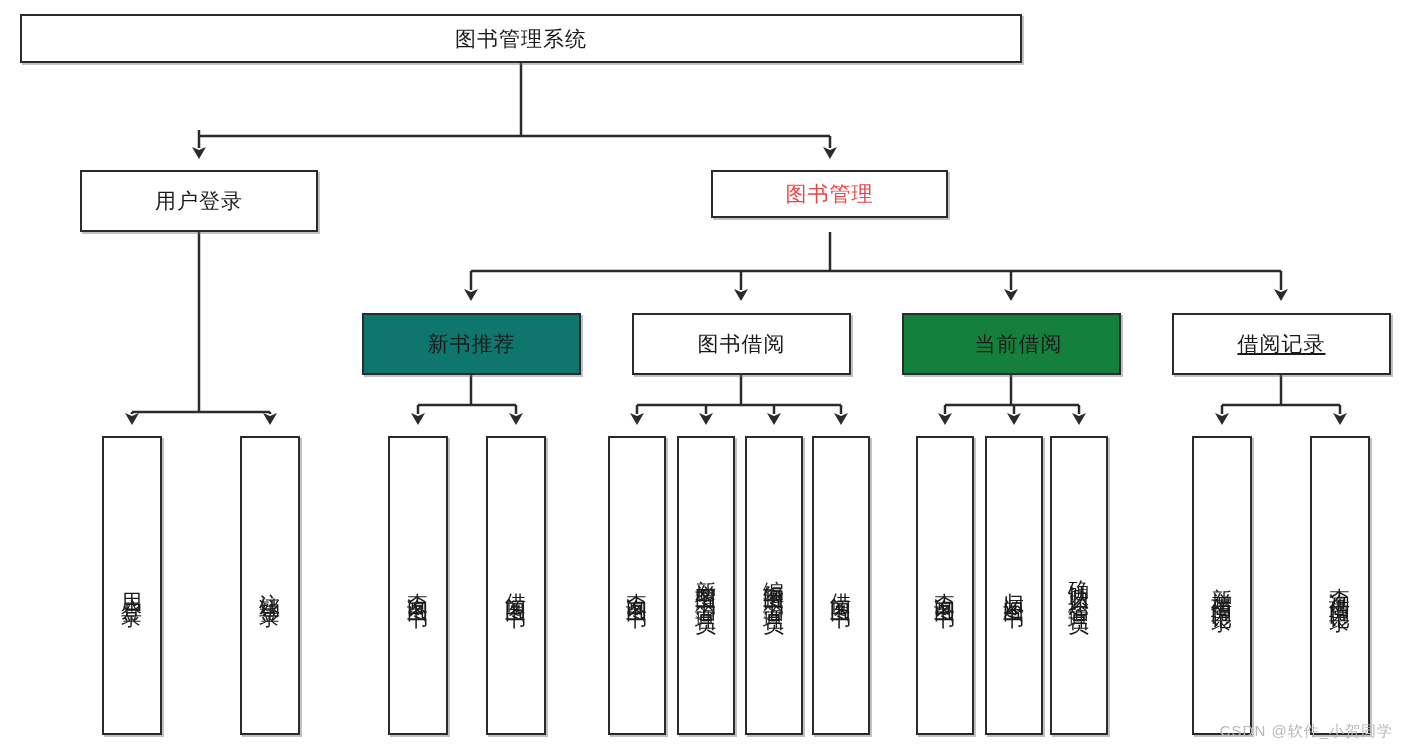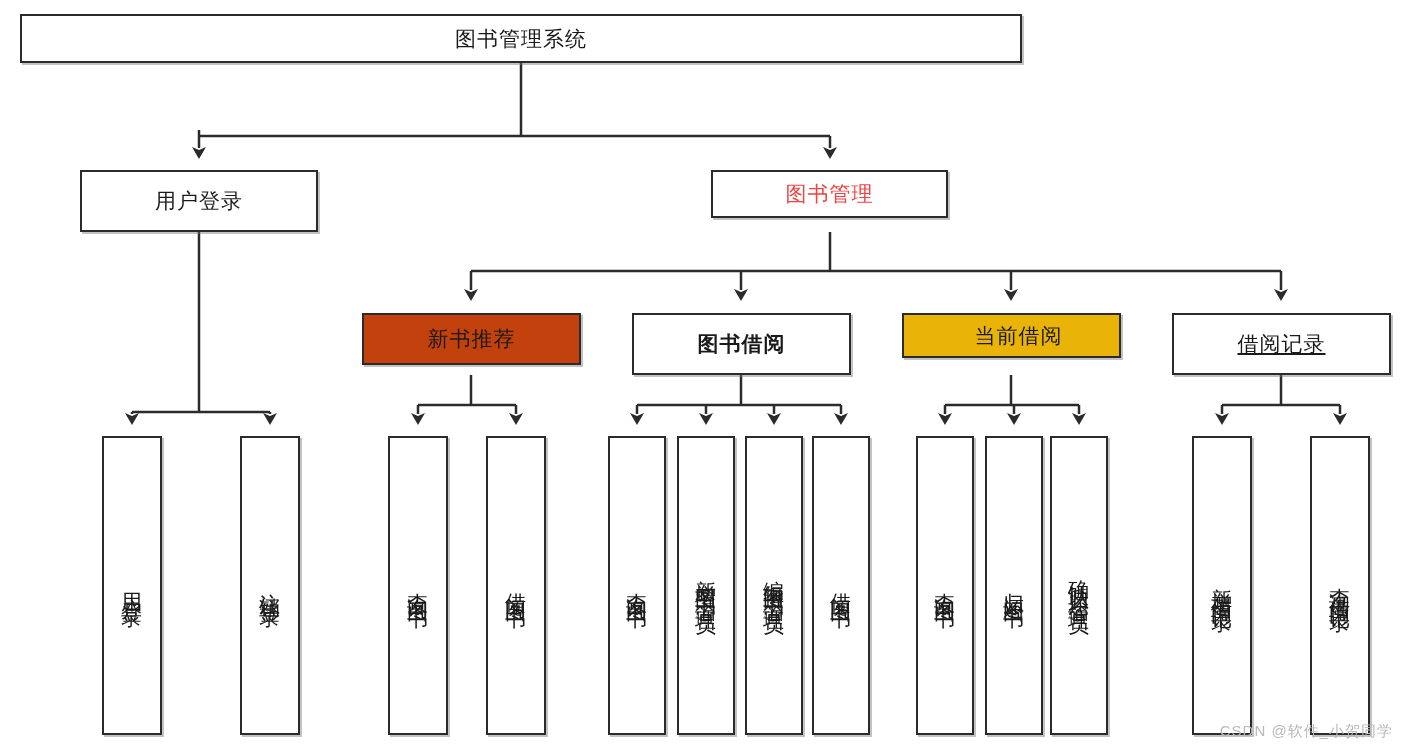--- a/index.html
+++ b/index.html
@@ -123,27 +123,27 @@
     <span class="htext">图书管理系统</span>
   </div>
 
   <div class="node horiz" style="left: 80px; top: 170px; width: 238px; height: 62px; border-color: rgb(43, 43, 43); background: rgb(255, 255, 255); color: rgb(26, 26, 26);">
     <span class="htext">用户登录</span>
   </div>
   <div class="node horiz" style="left: 711px; top: 170px; width: 237px; height: 48px; border-color: rgb(43, 43, 43); background: rgb(255, 255, 255); color: #ef4444;">
     <span class="htext">图书管理</span>
   </div>
 
-  <div class="node horiz" style="left: 362px; top: 313px; width: 219px; height: 52px; border-color: rgb(43, 43, 43); background: #c2410c; color: rgb(26, 26, 26);">
+  <div class="node horiz" style="left: 362px; top: 313px; width: 219px; height: 62px; border-color: rgb(43, 43, 43); background: #0f766e; color: rgb(26, 26, 26);">
     <span class="htext">新书推荐</span>
   </div>
-  <div class="node horiz" style="left: 632px; top: 313px; width: 219px; height: 62px; border-color: rgb(43, 43, 43); background: rgb(255, 255, 255); color: rgb(26, 26, 26); font-weight: bold;">
+  <div class="node horiz" style="left: 632px; top: 313px; width: 219px; height: 62px; border-color: rgb(43, 43, 43); background: rgb(255, 255, 255); color: rgb(26, 26, 26);">
     <span class="htext">图书借阅</span>
   </div>
-  <div class="node horiz" style="left: 902px; top: 313px; width: 219px; height: 45px; border-color: rgb(43, 43, 43); background: #eab308; color: rgb(26, 26, 26); padding-left: 14px;">
+  <div class="node horiz" style="left: 902px; top: 313px; width: 219px; height: 62px; border-color: rgb(43, 43, 43); background: #15803d; color: rgb(26, 26, 26); padding-left: 14px;">
     <span class="htext">当前借阅</span>
   </div>
   <div class="node horiz" style="left: 1172px; top: 313px; width: 219px; height: 62px; border-color: rgb(43, 43, 43); background: rgb(255, 255, 255); color: rgb(26, 26, 26); text-decoration: underline;">
     <span class="htext">借阅记录</span>
   </div>
 
   <div class="node vert" style="left: 102px; top: 436px; width: 60px; height: 299px; border-color: rgb(43, 43, 43); background: rgb(255, 255, 255); color: rgb(26, 26, 26);">
     <span class="vtext">用户登录</span>
   </div>
   <div class="node vert" style="left: 240px; top: 436px; width: 60px; height: 299px; border-color: rgb(43, 43, 43); background: rgb(255, 255, 255); color: rgb(26, 26, 26);">

